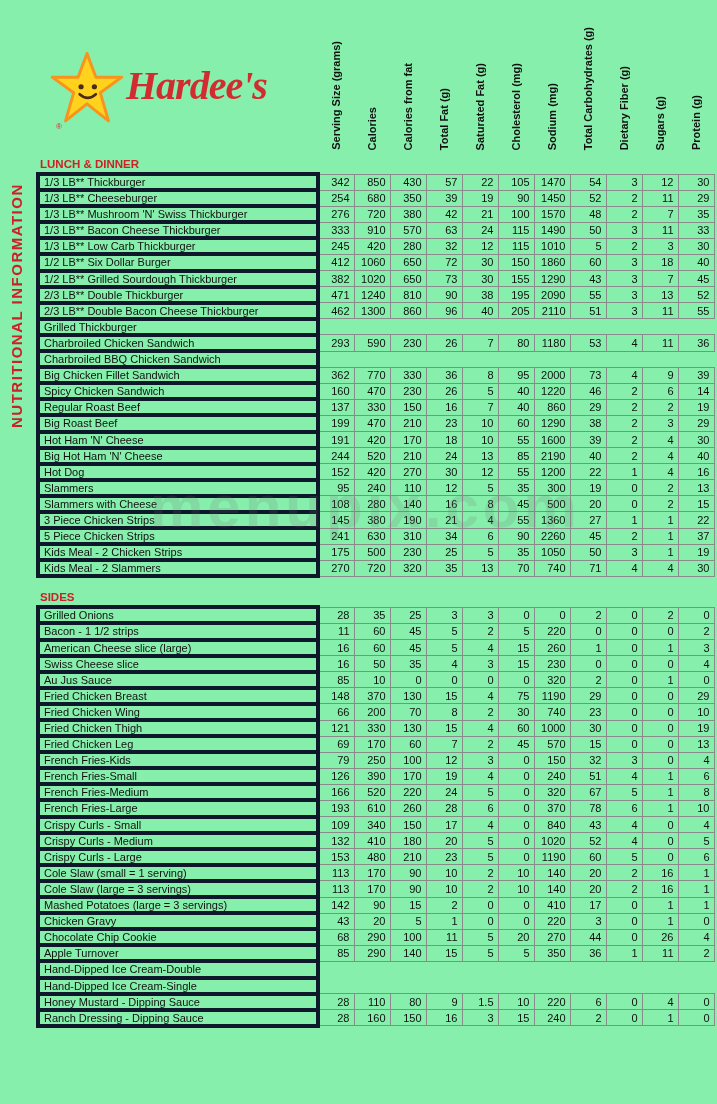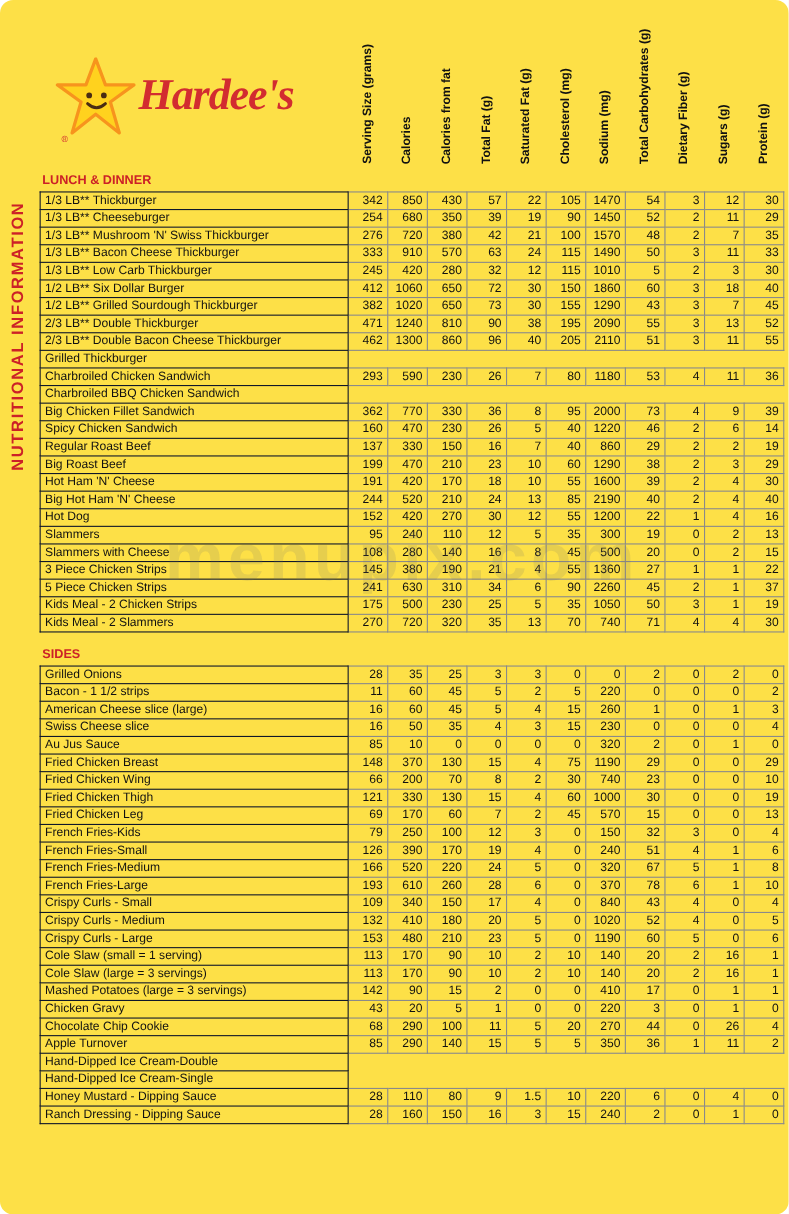--- a/index.html
+++ b/index.html
@@ -3,23 +3,22 @@
 <meta charset="utf-8">
 <style>
   * { box-sizing: border-box; }
   html, body { margin: 0; padding: 0; background: #ffffff; }
   body { font-family: "Liberation Sans", sans-serif; }
 
   .page {
     position: relative;
     width: 717px;
     height: 1104px;
-    background: #fde047;
+    background: #86efac;
     overflow: hidden;
-    border-radius: 12px;
   }
 
   
   .logo {
     position: absolute;
     left: 50px;
     top: 52px;
     display: flex;
     align-items: center;
     gap: 2px;
@@ -94,21 +93,21 @@
     display: inline-block;
     writing-mode: vertical-rl;
     transform: rotate(180deg);
     white-space: nowrap;
     font-weight: bold;
     font-size: 11px;
     line-height: 1;
   }
   td { height: 16px; padding: 0 3px; line-height: 1.1; overflow: hidden; white-space: nowrap; }
   td.name-cell {
-    border: 1px solid #0f172a;
+    border: 4px solid #0f172a;
     padding-left: 4px;
     font-size: 11px;
     text-align: left;
   }
   td.num-cell {
     border: 1px solid #8a8a8a;
     text-align: right;
     padding-right: 4px;
   }
   td.empty-cell { border: none; }

